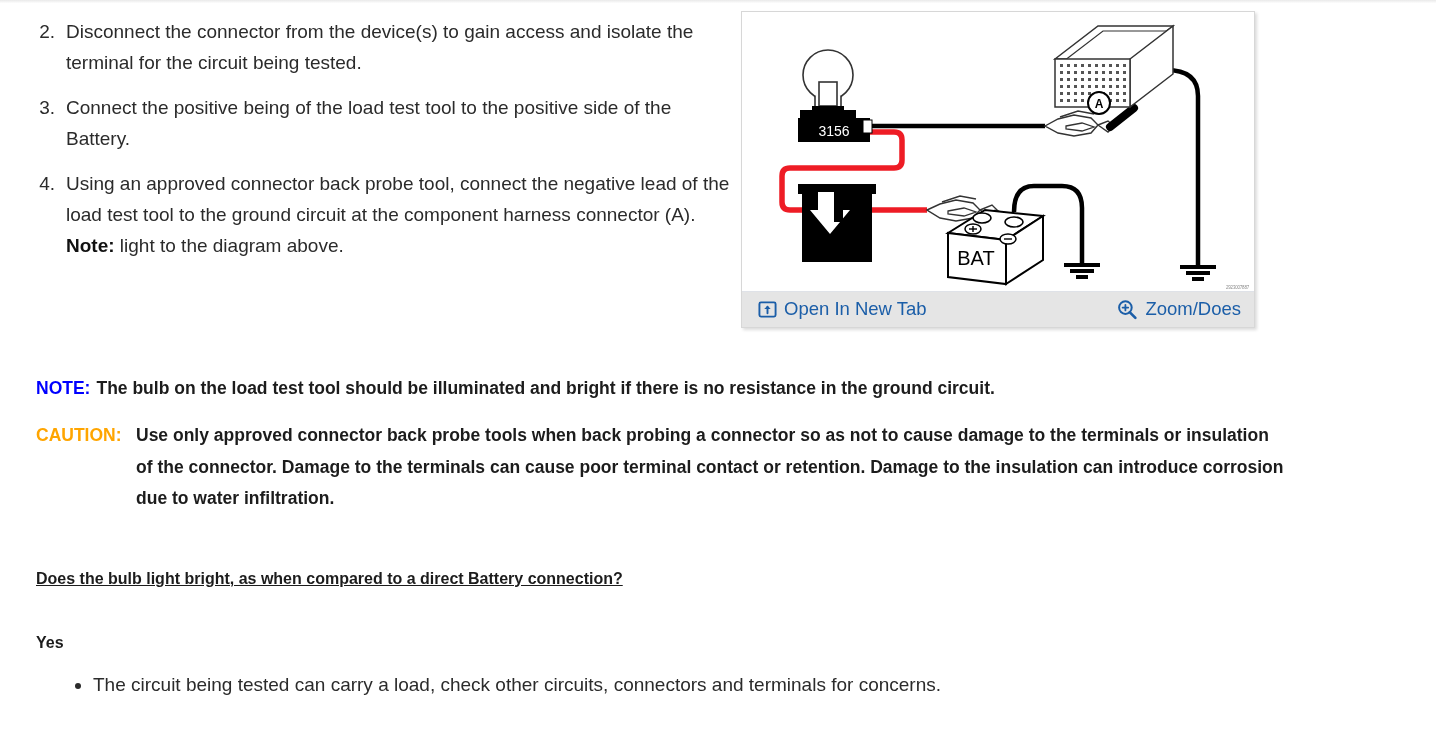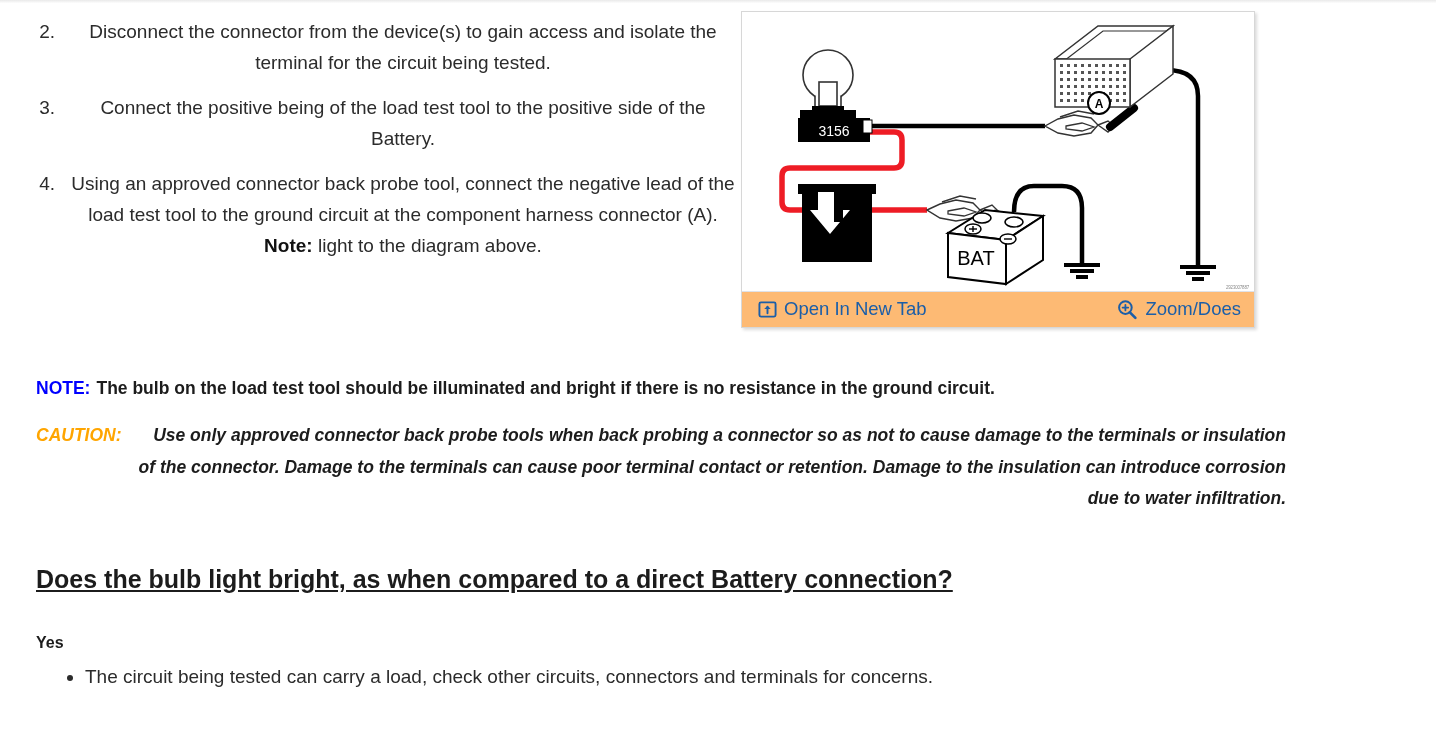--- a/index.html
+++ b/index.html
@@ -54,21 +54,21 @@
     letter-spacing: -0.2px;
     color: #8d8d8d;
     transform: scaleY(1.2);
   }
   .fig-toolbar {
     position: absolute;
     left: 0;
     top: 279px;
     width: 512px;
     height: 36px;
-    background: #fdba74;
+    background: #e5e5e5;
     border-top: 1px solid #dfe2e8;
     box-sizing: border-box;
     display: flex;
     align-items: center;
     justify-content: space-between;
     padding: 0 13px 0 16px;
   }
   .tb-btn {
     display: flex;
     align-items: center;
@@ -104,67 +104,66 @@
     color: #2b2b2b;
     margin-bottom: 14px;
   }
   .step-num {
     width: 30px;
     flex: 0 0 30px;
     text-align: right;
     padding-right: 11px;
     box-sizing: border-box;
   }
-  .step-body { flex: 1 1 auto; text-align: center; }
+  .step-body { flex: 1 1 auto; }
   .step-body b { font-weight: bold; color: #111; }
 
   .adm {
     position: absolute;
     font-size: 17.5px;
     line-height: 31.5px;
     font-weight: bold;
     color: #1c1c1c;
     margin-top: 28px;
   }
   .adm-note { left: 36px; top: 345px; width: 1360px; }
-  .adm-caution { left: 36px; top: 392px; width: 1250px; font-style: italic; }
+  .adm-caution { left: 36px; top: 392px; width: 1250px; }
   .adm-label { font-weight: bold; }
   .lbl-note { color: #0000ff; margin-right: 6px; }
   .lbl-caution { color: #ffa500; }
   .adm-caution .adm-text {
     display: block;
     margin-left: 100px;
     margin-top: -31.5px;
-    text-align: right;
   }
 
   .question {
     position: absolute;
     left: 36px;
     top: 566px;
-    font-size: 25px;
+    font-size: 16px;
     font-weight: bold;
     color: #1c1c1c;
     text-decoration: underline;
     line-height: 26px;
   }
   .answer {
     position: absolute;
     left: 36px;
     top: 630px;
     font-size: 16px;
     font-weight: bold;
     color: #1c1c1c;
     line-height: 26px;
   }
   .answer-list {
     position: absolute;
     left: 36px;
     top: 658px;
-    margin: 4px;
+    margin: 12px;
     padding-left: 45px;
     font-size: 19px;
     line-height: 30px;
     font-weight: normal;
     color: #2b2b2b;
   }
   .answer-list li { margin: 0; }
 </style>
 </head>
 <body>

